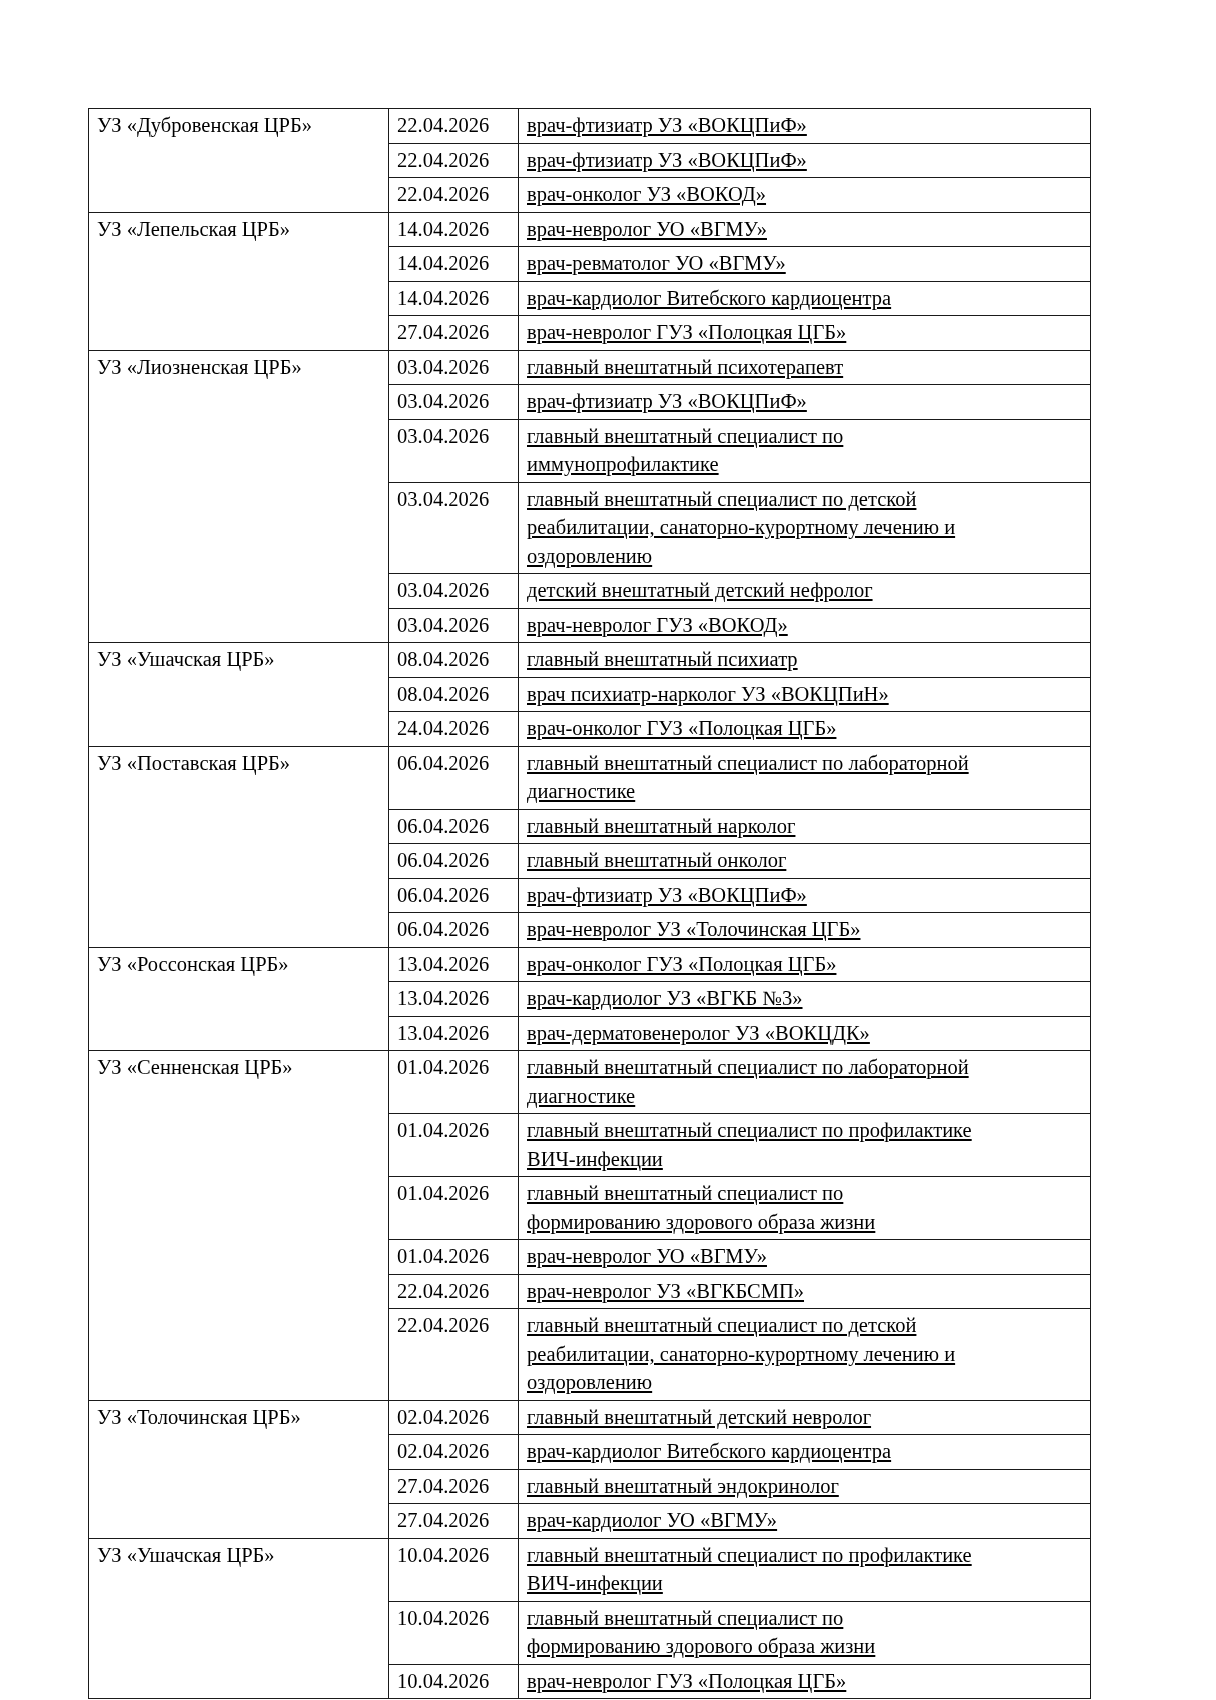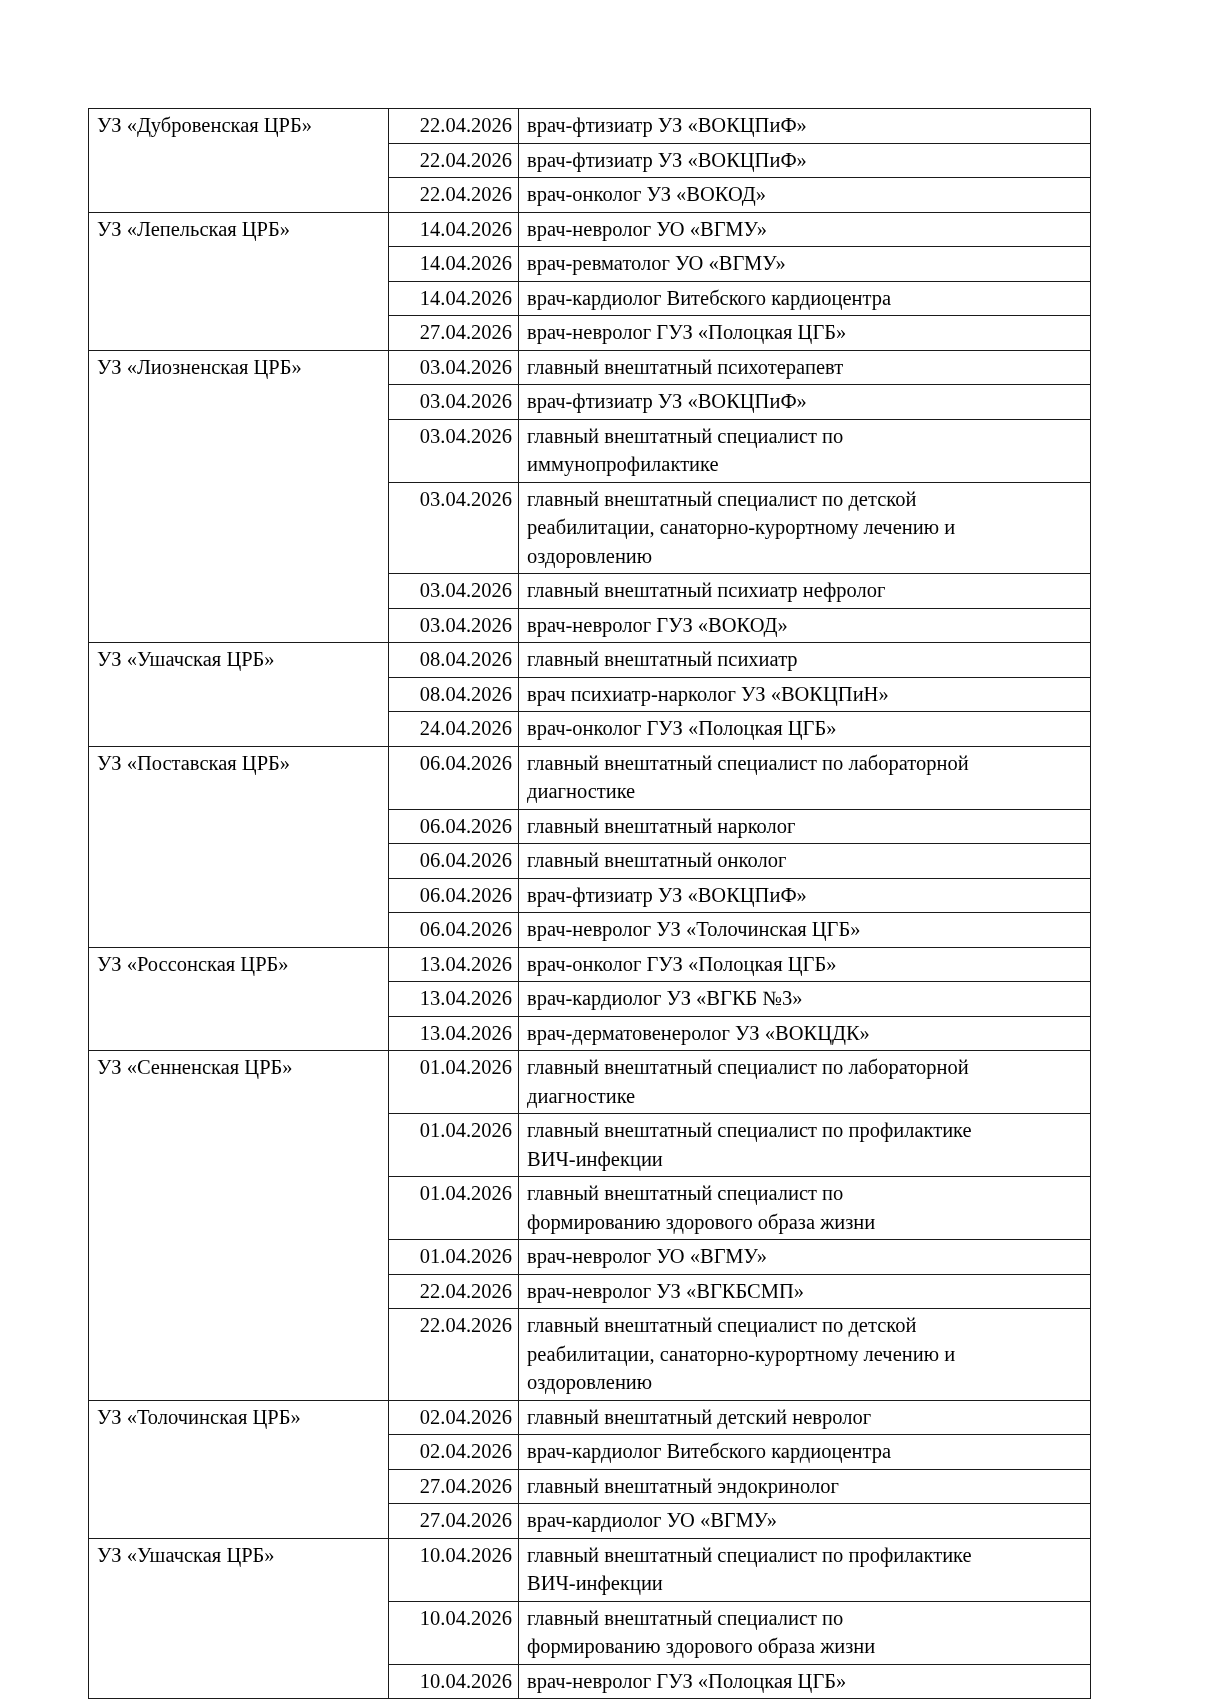--- a/index.html
+++ b/index.html
@@ -45,34 +45,35 @@
     font-family: "Liberation Serif", "DejaVu Serif", serif;
     color: #000000;
     background: #ffffff;
   }
   td.col-org {
     width: 300px;
     white-space: nowrap;
   }
   td.col-date {
     width: 130px;
-    text-align: right;
+    text-align: left;
     padding-left: 4px;
     padding-right: 4px;
     white-space: nowrap;
     margin-top: 36px;
   }
   td.col-desc {
     width: 572px;
   }
   td.vmid {
     vertical-align: middle;
   }
   .cellline {
     display: block;
+    text-decoration: underline;
   }
 </style>
 </head>
 <body>
 
 <div class="page">
   <div class="table-wrap">
     <table class="schedule">
       <tbody id="schedule-body">
           <tr>
@@ -143,21 +144,21 @@
             <td class="col-date">03.04.2026</td>
             <td class="col-desc">
               <span class="cellline">главный внештатный специалист по детской</span>
               <span class="cellline">реабилитации, санаторно-курортному лечению и</span>
               <span class="cellline">оздоровлению</span>
             </td>
           </tr>
           <tr>
             <td class="col-date">03.04.2026</td>
             <td class="col-desc">
-              <span class="cellline">главный внештатный психиатр нефролог</span>
+              <span class="cellline">детский внештатный детский нефролог</span>
             </td>
           </tr>
           <tr>
             <td class="col-date">03.04.2026</td>
             <td class="col-desc">
               <span class="cellline">врач-невролог ГУЗ «ВОКОД»</span>
             </td>
           </tr>
           <tr>
             <td class="col-org" rowspan="3">УЗ «Ушачская ЦРБ»</td>

